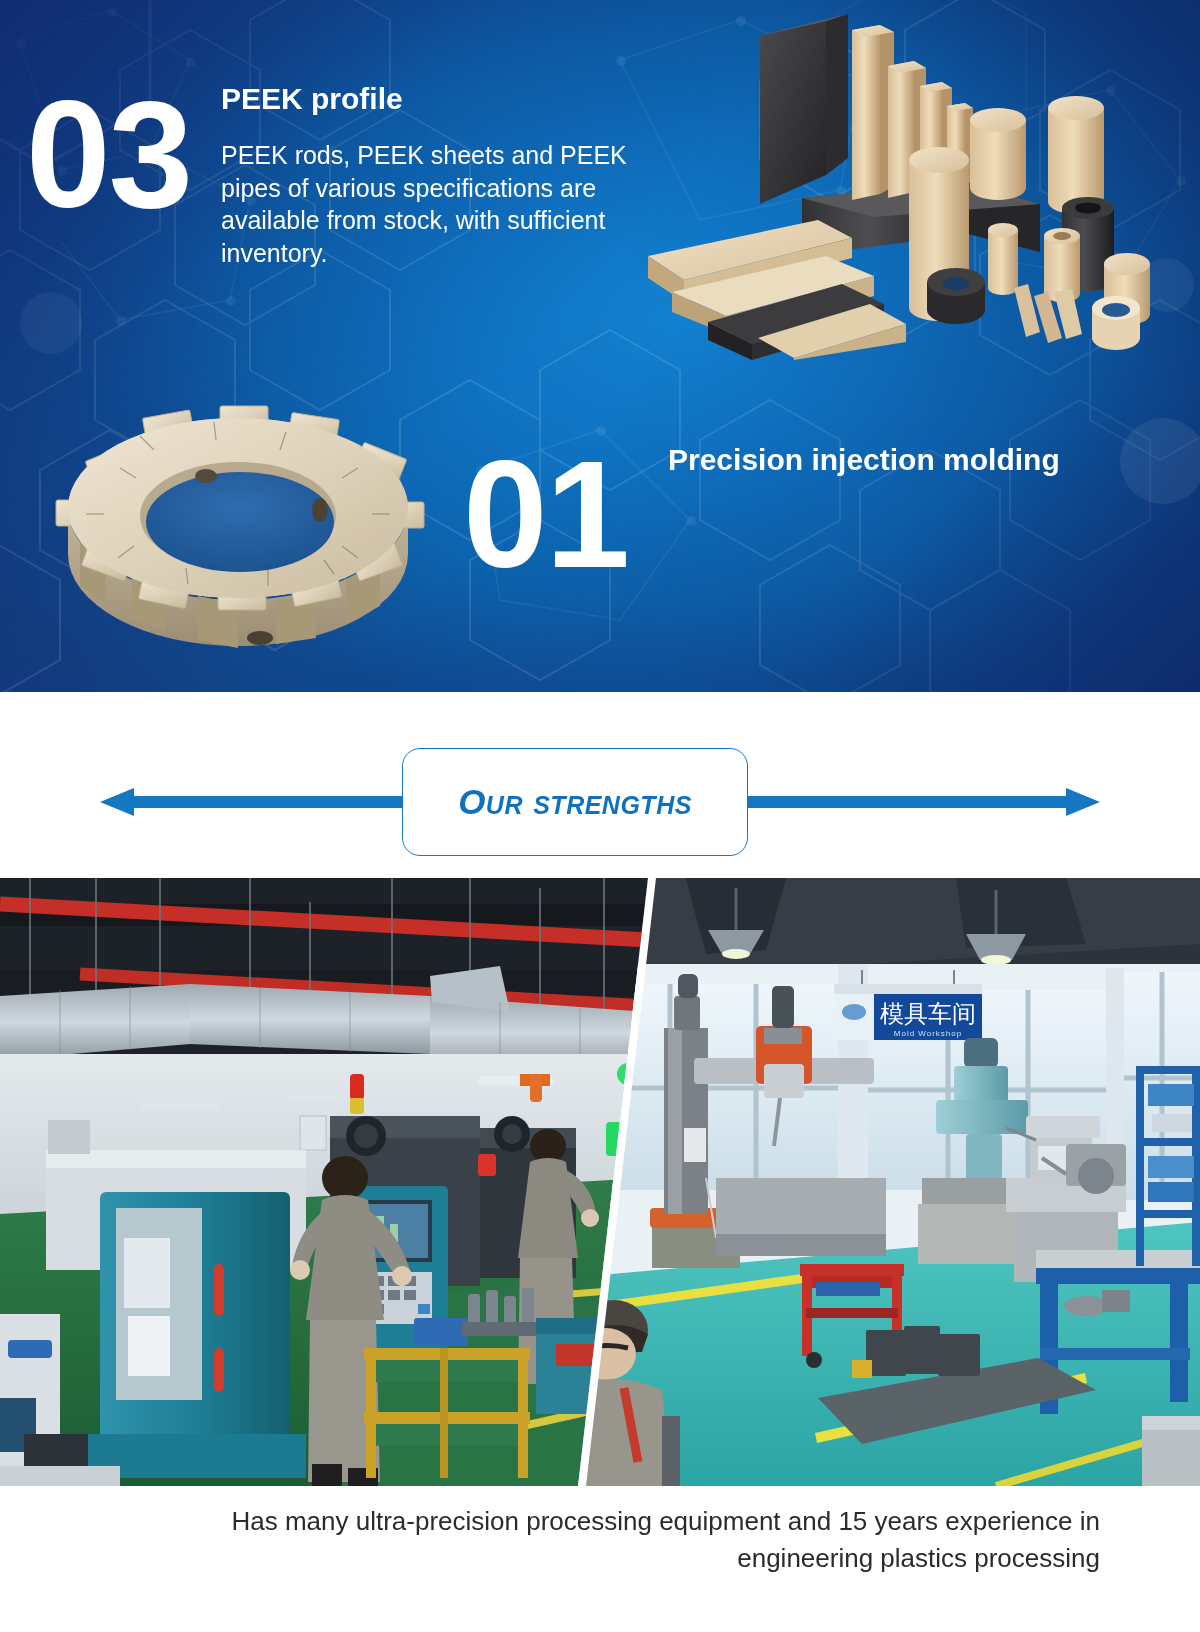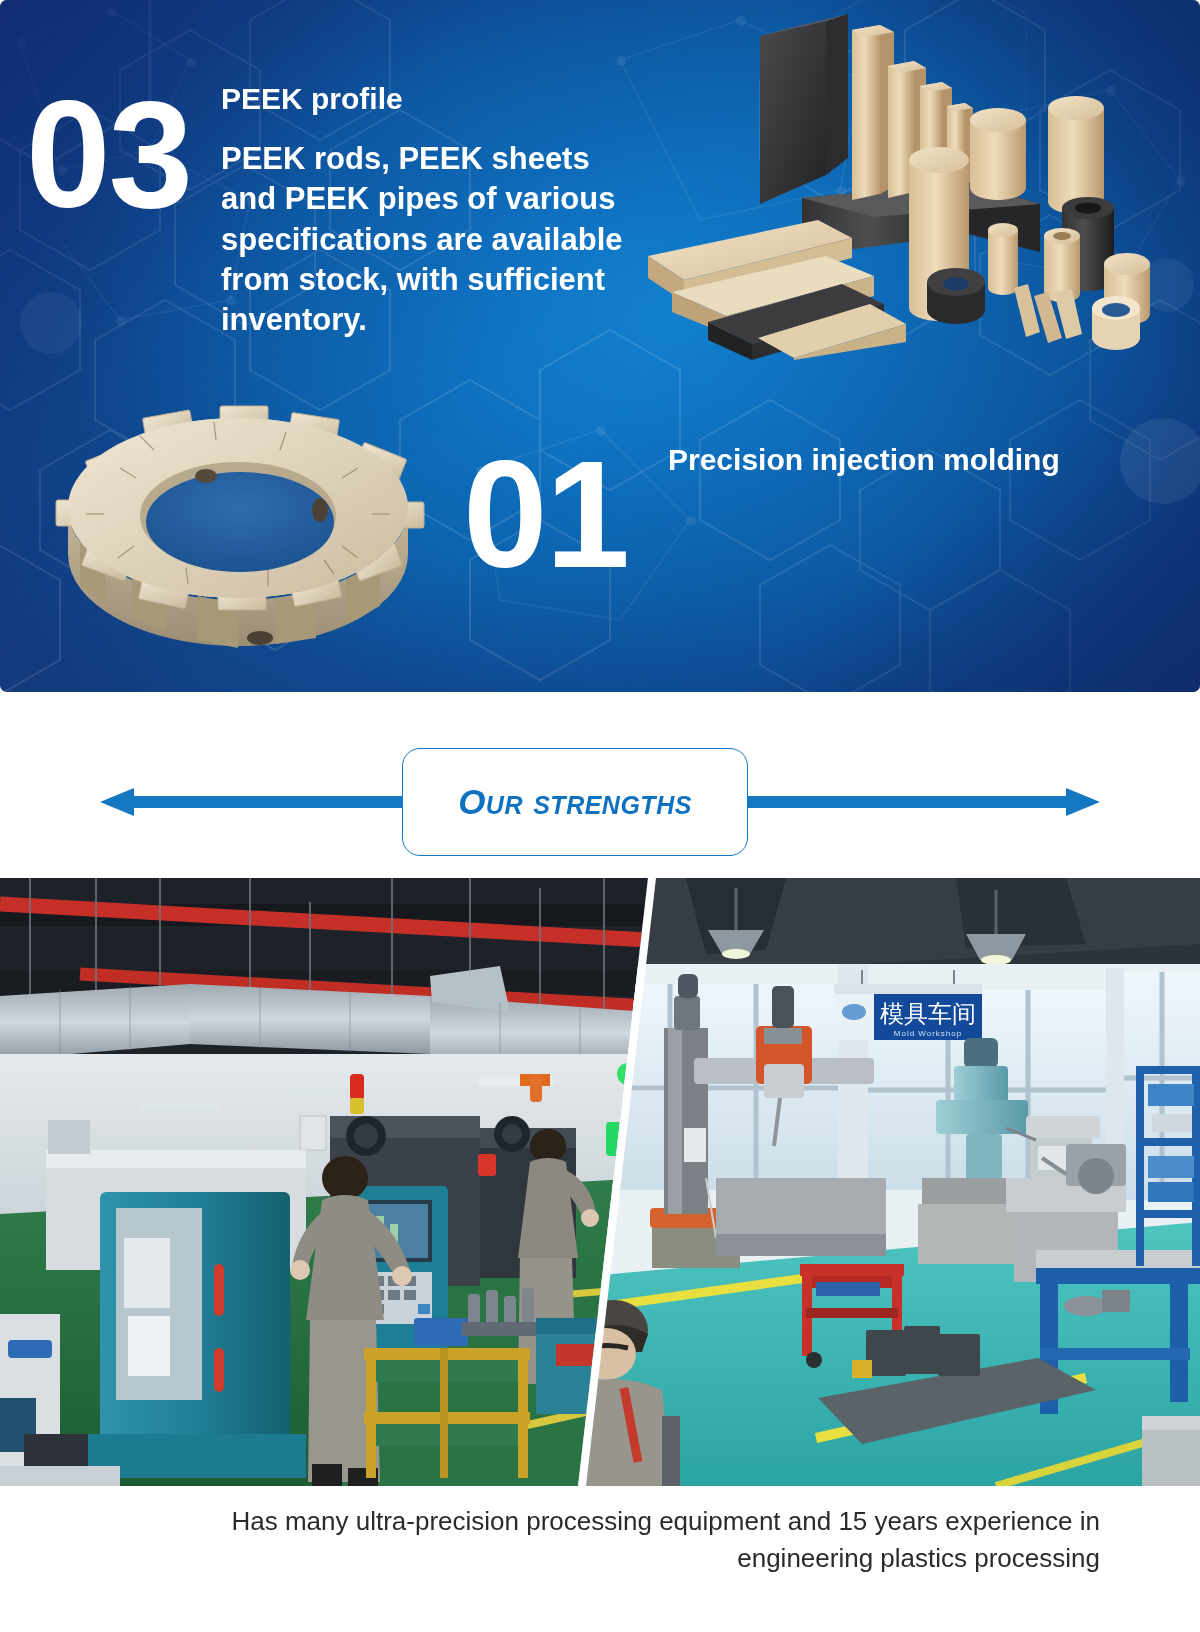--- a/index.html
+++ b/index.html
@@ -14,21 +14,20 @@
   }
 
   
   .hero {
     position: absolute;
     left: 0; top: 0;
     width: 1200px; height: 692px;
     overflow: hidden;
     background:
       radial-gradient(ellipse 820px 560px at 56% 46%, #1280cf 0%, #0f73c2 26%, #0d63ae 50%, #10498f 74%, #133c7e 100%);
-    border-radius: 7px;
   }
   .hero-tint {
     position: absolute; inset: 0;
     background:
       linear-gradient(135deg, rgba(16,40,110,.78) 0%, rgba(16,40,110,.18) 26%, rgba(0,0,0,0) 46%),
       linear-gradient(315deg, rgba(13,36,100,.72) 0%, rgba(13,36,100,.15) 24%, rgba(0,0,0,0) 46%),
       linear-gradient(225deg, rgba(10,32,92,.55) 0%, rgba(10,32,92,.08) 22%, rgba(0,0,0,0) 44%);
   }
   .hex-layer { position: absolute; inset: 0; opacity: .42; }
   .hex-layer svg { display: block; width: 100%; height: 100%; }
@@ -46,23 +45,23 @@
     position: absolute;
     color: #ffffff;
     font-weight: 700;
     font-size: 30px;
     line-height: 1.1;
     white-space: nowrap;
   }
   .bodycopy {
     position: absolute;
     color: #ffffff;
-    font-size: 31px;
+    font-size: 25px;
     line-height: 1.30;
-    font-weight: 700;
+    font-weight: 400;
   }
 
   
   #num03   { left: 26px;  top: 78px; }
   #head03  { left: 221px; top: 82px; }
   #body03  { left: 221px; top: 139px; width: 430px; }
   
   #num04   { left: 463px; top: 438px; }
   #head04  { left: 668px; top: 443px; }
   #body04  { left: 668px; top: 500px; width: 430px; }

